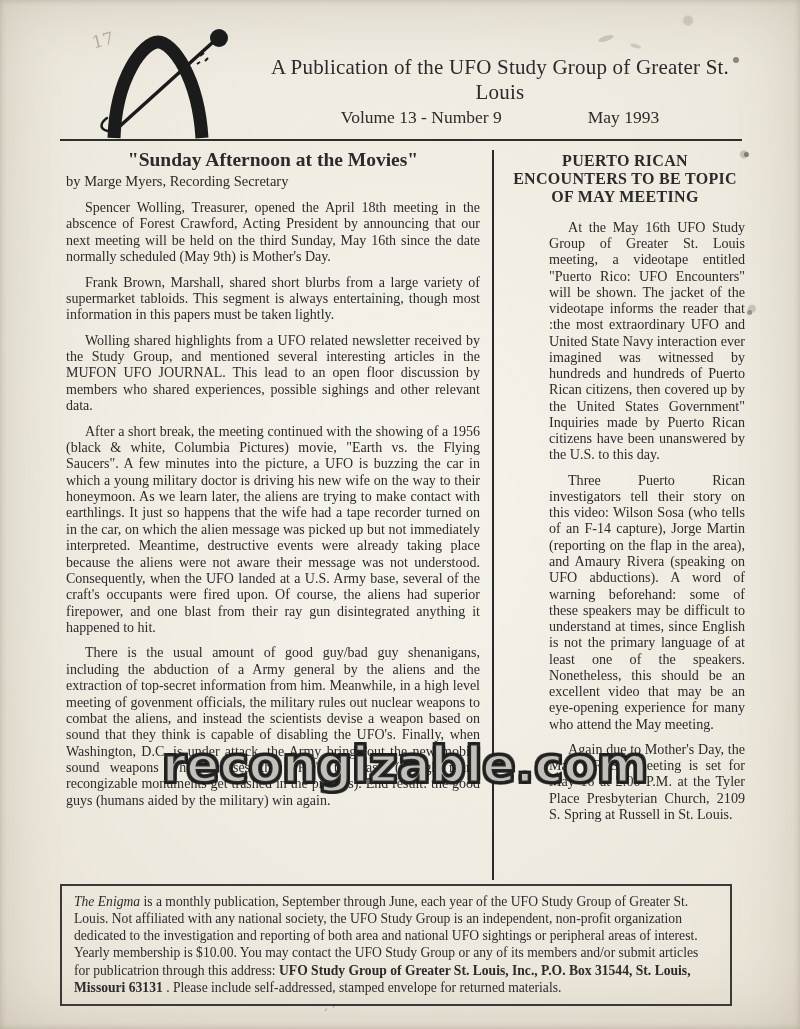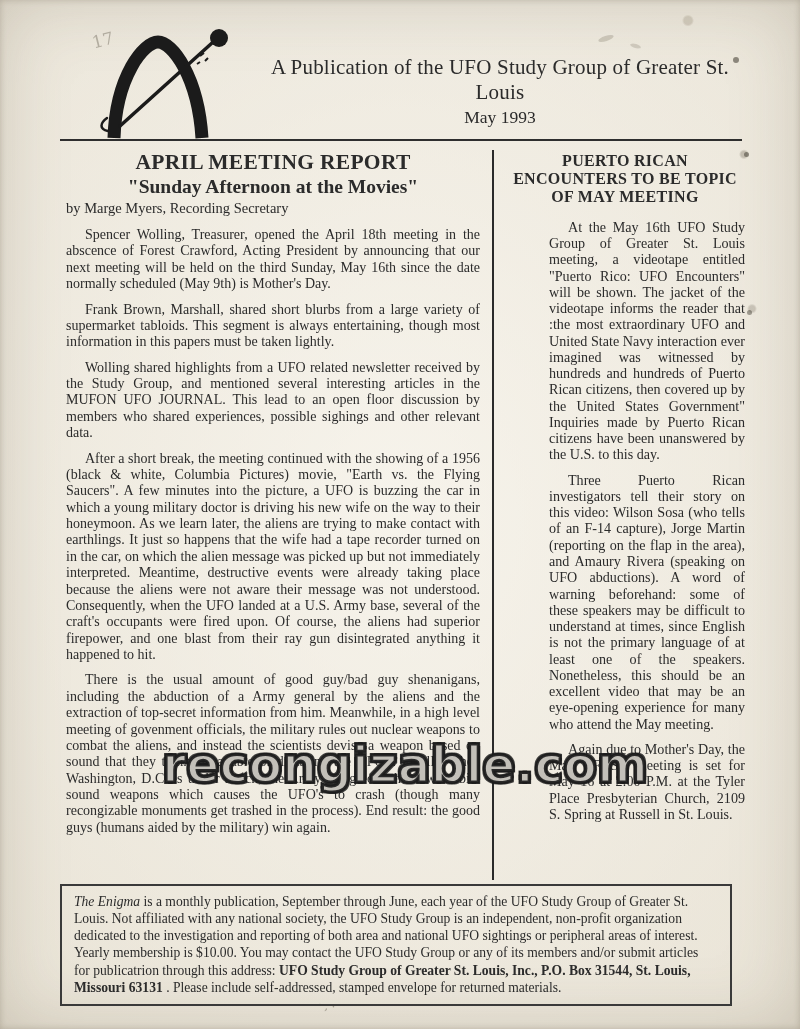--- a/index.html
+++ b/index.html
@@ -95,28 +95,28 @@
     <path d="M34 112 C 36 50, 64 16, 78 16 C 92 16, 118 50, 122 112" fill="none" stroke="#1b1b1b" stroke-width="13"></path>
     <path d="M27 92 C 20 97, 19 103, 28 105" fill="none" stroke="#1b1b1b" stroke-width="2.5" stroke-linecap="round"></path>
     <path d="M40 100 L 132 17" fill="none" stroke="#1b1b1b" stroke-width="3.5" stroke-linecap="round"></path>
     <path d="M120 30 l4 -3 M117 38 l3 -2 M125 35 l3 -3" fill="none" stroke="#1b1b1b" stroke-width="2"></path>
     <circle cx="139" cy="12" r="9" fill="#1b1b1b"></circle>
   </svg>
 
   <div class="masthead">
     <div class="mast-sub">A Publication of the UFO Study Group of Greater St. Louis</div>
     <div class="mast-vol">
+      <span>Volume 13 - Number 9</span>
       <span>May 1993</span>
     </div>
   </div>
   <div class="header-rule"></div>
 
   <div class="columns">
     <div class="col-left">
-      <h1 class="art">APRIL MEETING REPORT</h1>
       <h2 class="art">"Sunday Afternoon at the Movies"</h2>
       <div class="byline">by Marge Myers, Recording Secretary</div>
       <p>Spencer Wolling, Treasurer, opened the April 18th meeting in the abscence of Forest Crawford, Acting President by announcing that our next meeting will be held on the third Sunday, May 16th since the date normally scheduled (May 9th) is Mother's Day.</p>
       <p>Frank Brown, Marshall, shared short blurbs from a large variety of supermarket tabloids.  This segment is always entertaining, though most information in this papers must be taken lightly.</p>
       <p>Wolling shared highlights from a UFO related newsletter received by the Study Group, and mentioned several interesting articles in the MUFON UFO JOURNAL.  This lead to an open floor discussion by members who shared experiences, possible sighings and other relevant data.</p>
       <p>After a short break, the meeting continued with the showing of a 1956 (black &amp; white, Columbia Pictures) movie, "Earth vs. the Flying Saucers".  A few minutes into the picture, a UFO is buzzing the car in which a young military doctor is driving his new wife on the way to their honeymoon.  As we learn later, the aliens are trying to make contact with earthlings.  It just so happens that the wife had a tape recorder turned on in the car, on which the alien message was picked up but not immediately interpreted.  Meantime, destructive events were already taking place because the aliens were not aware their message was not understood.  Consequently, when the UFO landed at a U.S. Army base, several of the craft's occupants were fired upon.  Of course, the aliens had superior firepower, and one blast from their ray gun disintegrated anything it happened to hit.</p>
       <p>There is the usual amount of good guy/bad guy shenanigans, including the abduction of a Army general by the aliens and the extraction of top-secret information from him.  Meanwhile, in a high level meeting of govenment officials, the military rules out nuclear weapons to combat the aliens, and instead the scientists devise a weapon based on sound that they think is capable of disabling the UFO's.  Finally, when Washington, D.C. is under attack, the Army brings out the new mobile sound weapons which causes the UFO's to crash (though many recongizable monuments get trashed in the process).  End result: the good guys (humans aided by the military) win again.</p>
     </div>
 
     <div class="col-divider"></div>

